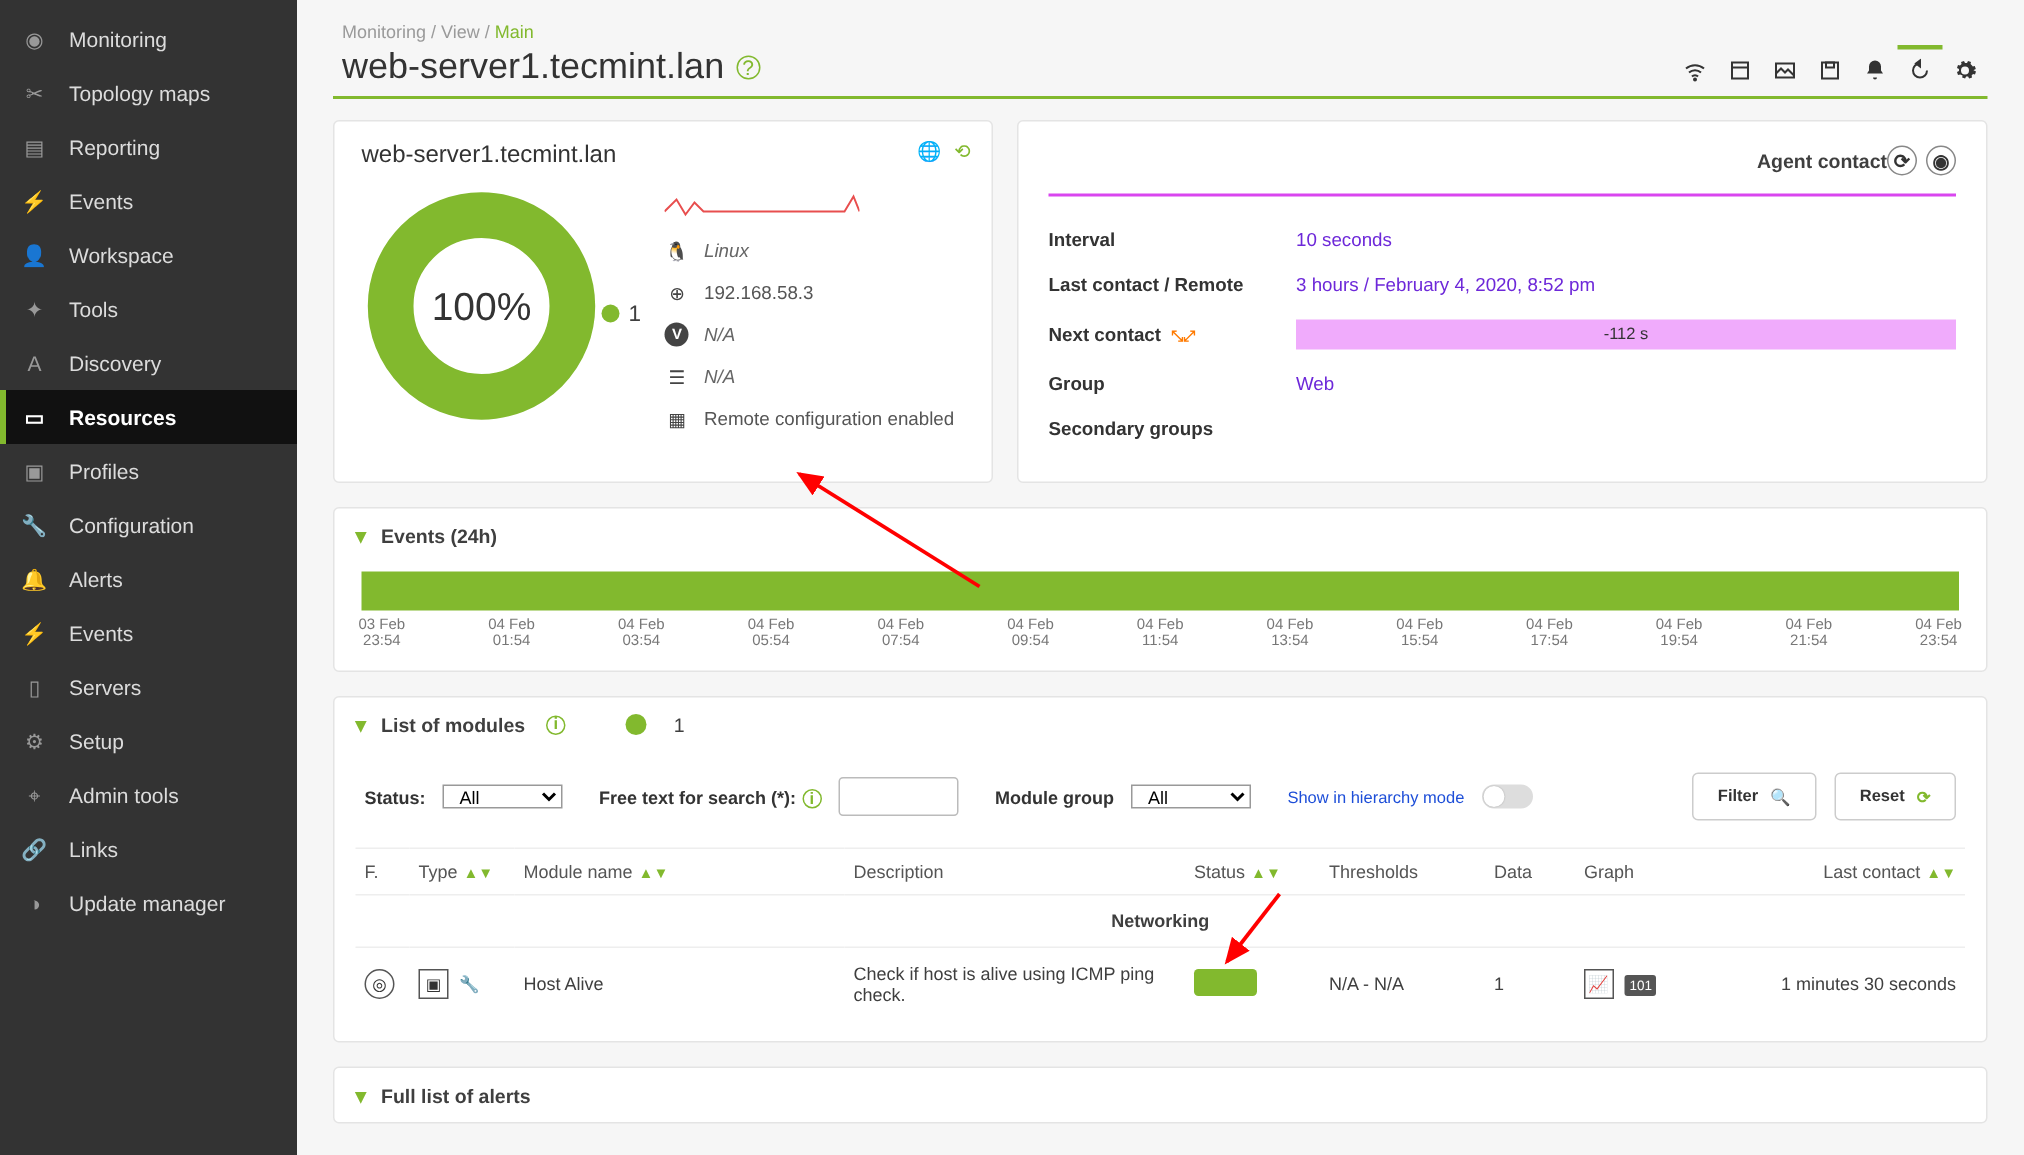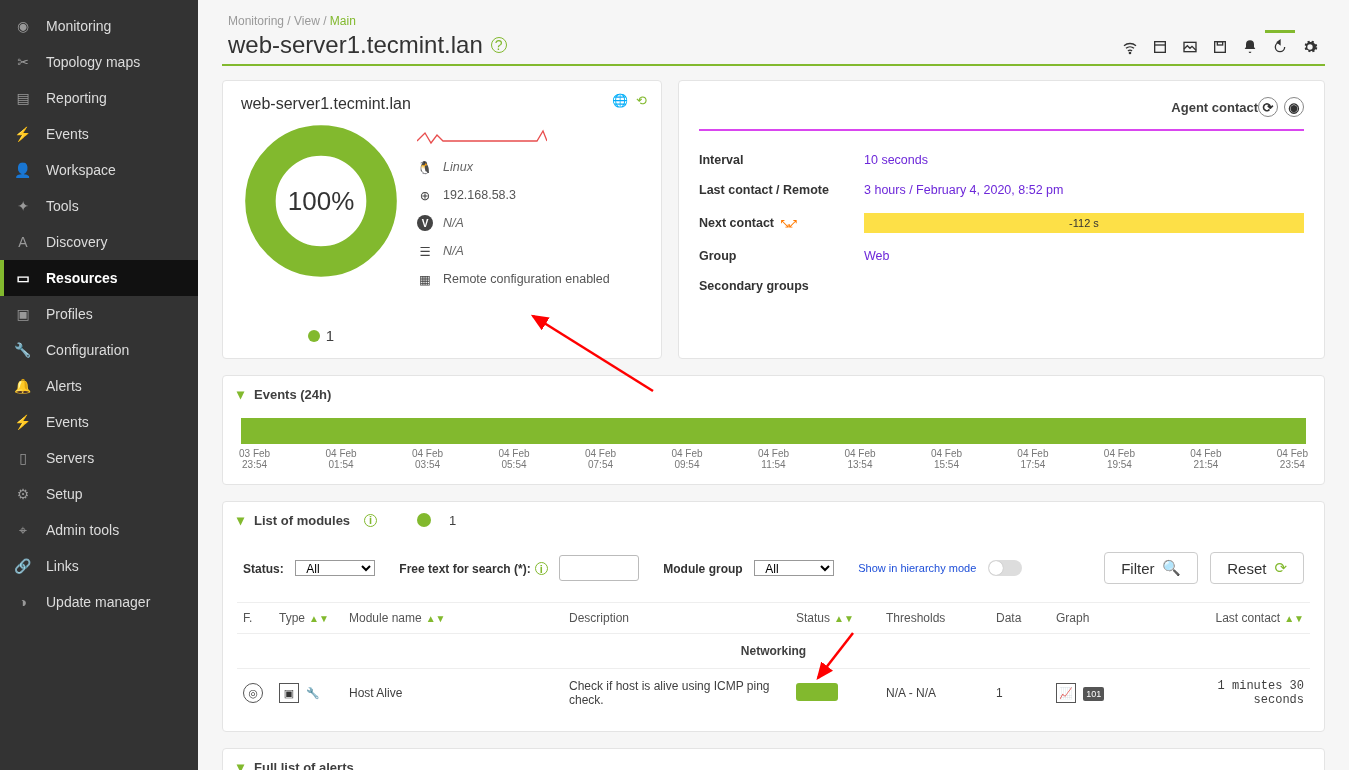--- a/index.html
+++ b/index.html
@@ -27,21 +27,21 @@
   .hdr-btn.active { border-top: 3px solid #82b92e; }
 
   .two-col { display:flex; gap:16px; margin-bottom: 16px; }
   .card { background:#fff; border:1px solid #e4e4e4; border-radius:4px; }
   .card.left { width: 440px; padding: 14px 18px 14px 18px; position:relative; }
   .card.right { flex:1; padding: 8px 20px 20px 20px; }
 
   .card-hostname { font-size:16px; font-weight:500; color:#333; margin-bottom:8px; }
   .card-top-icons { position:absolute; top:12px; right:14px; display:flex; gap:8px; color:#82b92e; }
   .donut-wrap { display:flex; gap: 16px; }
-  .donut-col { display:flex; flex-direction:column; align-items:center;gap:36px; }
+  .donut-col { display:flex; align-items:center; }
   .donut { position: relative; width: 160px; height:160px; }
   .donut svg { width:160px; height:160px; }
   .donut-label { position:absolute; inset:0; display:flex; align-items:center; justify-content:center; font-size:26px; font-weight:400; color:#333; }
   .status-dot { width:12px; height:12px; border-radius:50%; background:#82b92e; display:inline-block; margin-right:6px; }
   .count-row { margin-top: 10px; font-size:15px; display:flex; align-items:center; }
 
   .info-col { padding-top: 0; font-size: 12.5px; color:#555; display:flex; flex-direction:column; gap:12px; margin-top:6px;}
   .info-row { display:flex; align-items:center; gap:10px; }
   .info-row .ic { width:16px; height:16px; color:#444; display:flex; align-items:center; justify-content:center; }
   .info-row .v-badge { width:16px;height:16px;border-radius:50%;background:#444;color:#fff;display:flex;align-items:center;justify-content:center; font-size:10px; font-weight:700;}
@@ -49,42 +49,42 @@
   .spark { stroke:#e84e4e; fill:none; stroke-width:1.3; }
 
   
   .ac-title { font-weight:700; font-size:13px; padding: 8px 0 12px 0; border-bottom:2px solid #d946ef; display:flex; justify-content:flex-end; align-items:center;}
   .ac-icons { display:flex; gap:6px; }
   .circ-btn { width:20px; height:20px; border:1px solid #888; border-radius:50%; display:flex; align-items:center; justify-content:center; color:#333; cursor:pointer; background:#fff;}
   .ac-body { padding-top: 14px; font-size:13px; }
   .ac-row { display:flex; padding: 8px 0; align-items:center; }
   .ac-label { width: 165px; font-weight:700; color:#333; font-size:12.5px;}
   .ac-val { color:#6d28d9; font-size:12.5px; }
-  .bar { flex:1; height: 20px; background:#fde047; display:flex; align-items:center; justify-content:center; color:#333; font-size:11px;}
+  .bar { flex:1; height: 20px; background:#f0abfc; display:flex; align-items:center; justify-content:center; color:#333; font-size:11px;}
   .arrows-icon { color:#ff7a00; font-size:10px; margin-left:4px; }
 
   
   .panel { background:#fff; border:1px solid #e4e4e4; border-radius:4px; margin-bottom:16px; }
   .panel-head { padding: 10px 14px; display:flex; align-items:center; gap:10px; font-weight:700; font-size:13px; cursor:pointer;}
   .chev { color:#82b92e; font-size:14px; }
   .badge-dot { width:14px;height:14px; border-radius:50%; background:#82b92e; display:inline-block;}
   .panel-body { padding: 0 14px 14px 14px; }
 
   .timeline { height: 26px; background:#82b92e; margin: 6px 4px 4px 4px; }
   .axis { display:flex; justify-content:space-between; font-size:10px; color:#777; padding: 0 2px;}
   .axis div { text-align:center; line-height:1.1; }
 
   
   .filter-row { display:flex; align-items:center; gap: 24px; padding: 14px 6px 18px 6px; flex-wrap:wrap;}
   .filter-row label { font-weight:700; font-size:12px; color:#333; margin-right:8px; }
   .styled-select { height: 16px; border:1px solid #999; background:#fff; font-size:12px; min-width:80px; padding: 0 6px;}
   .txt-in { height:26px; border:1px solid #bbb; border-radius:3px; width: 80px; padding: 0 6px;}
   .switch { width:34px; height:16px; border-radius:10px; background:#ddd; position:relative; display:inline-block; vertical-align:middle;}
   .switch::after { content:""; width:14px; height:14px; border-radius:50%; background:#fff; position:absolute; top:1px; left:1px; box-shadow:0 0 1px rgba(0,0,0,.3);}
-  .btn { height:32px; padding: 0 16px; border:1px solid #ccc; background:#fff; border-radius:4px; display:inline-flex; align-items:center; gap:8px; font-size:15px; color:#333; cursor:pointer;}
+  .btn { height:32px; padding: 0 16px; border:1px solid #ccc; background:#fff; border-radius:4px; display:inline-flex; align-items:center; gap:8px; font-size:11px; color:#333; cursor:pointer;font-weight:bold;}
   .btn .bi { color:#82b92e; }
 
   
   table.mods { width:100%; border-collapse: collapse; font-size:12px; }
   table.mods th { text-align:left; font-weight:400; color:#555; padding: 8px 6px; border-top:1px solid #eee; }
   .sorter { color:#82b92e; font-size:10px; margin-left:4px; display:inline-flex; flex-direction:column; line-height:6px;}
   .group-row td { text-align:center; font-weight:700; padding: 10px 0; border-top:1px solid #eee; }
   .data-row td { padding: 10px 6px; border-top:1px solid #eee; vertical-align:middle;}
   .status-pill { width:42px; height:18px; border-radius:3px; background:#82b92e; display:inline-block;}
   .tool-ic { width:20px;height:20px; border:1px solid #555; display:inline-flex; align-items:center; justify-content:center; margin-right:4px; color:#333; font-size:11px;}
@@ -397,21 +397,21 @@
               </tr>
             <tr class="data-row">
               <td><span class="tool-ic round">◎</span></td>
               <td><span class="tool-ic">▣</span><span class="tool-ic" style="border:none;">🔧</span></td>
               <td>Host Alive</td>
               <td>Check if host is alive using ICMP ping check.</td>
               <td><span class="status-pill"></span></td>
               <td>N/A - N/A</td>
               <td>1</td>
               <td><span class="tool-ic">📈</span> <span class="tiny-badge">101</span></td>
-              <td style="text-align:right;font-family:Liberation Mono, monospace;">1 minutes 30 seconds</td>
+              <td style="text-align:right;">1 minutes 30 seconds</td>
             </tr>
           </tbody>
         </table>
 
         <svg class="red-arrow" style="left:585px; top:90px;" width="50" height="60">
             <defs>
               <marker id="ah2" markerWidth="8" markerHeight="8" refX="6" refY="3" orient="auto">
                 <path d="M0,0 L7,3 L0,6 Z" fill="#f00"></path>
               </marker>
             </defs>

